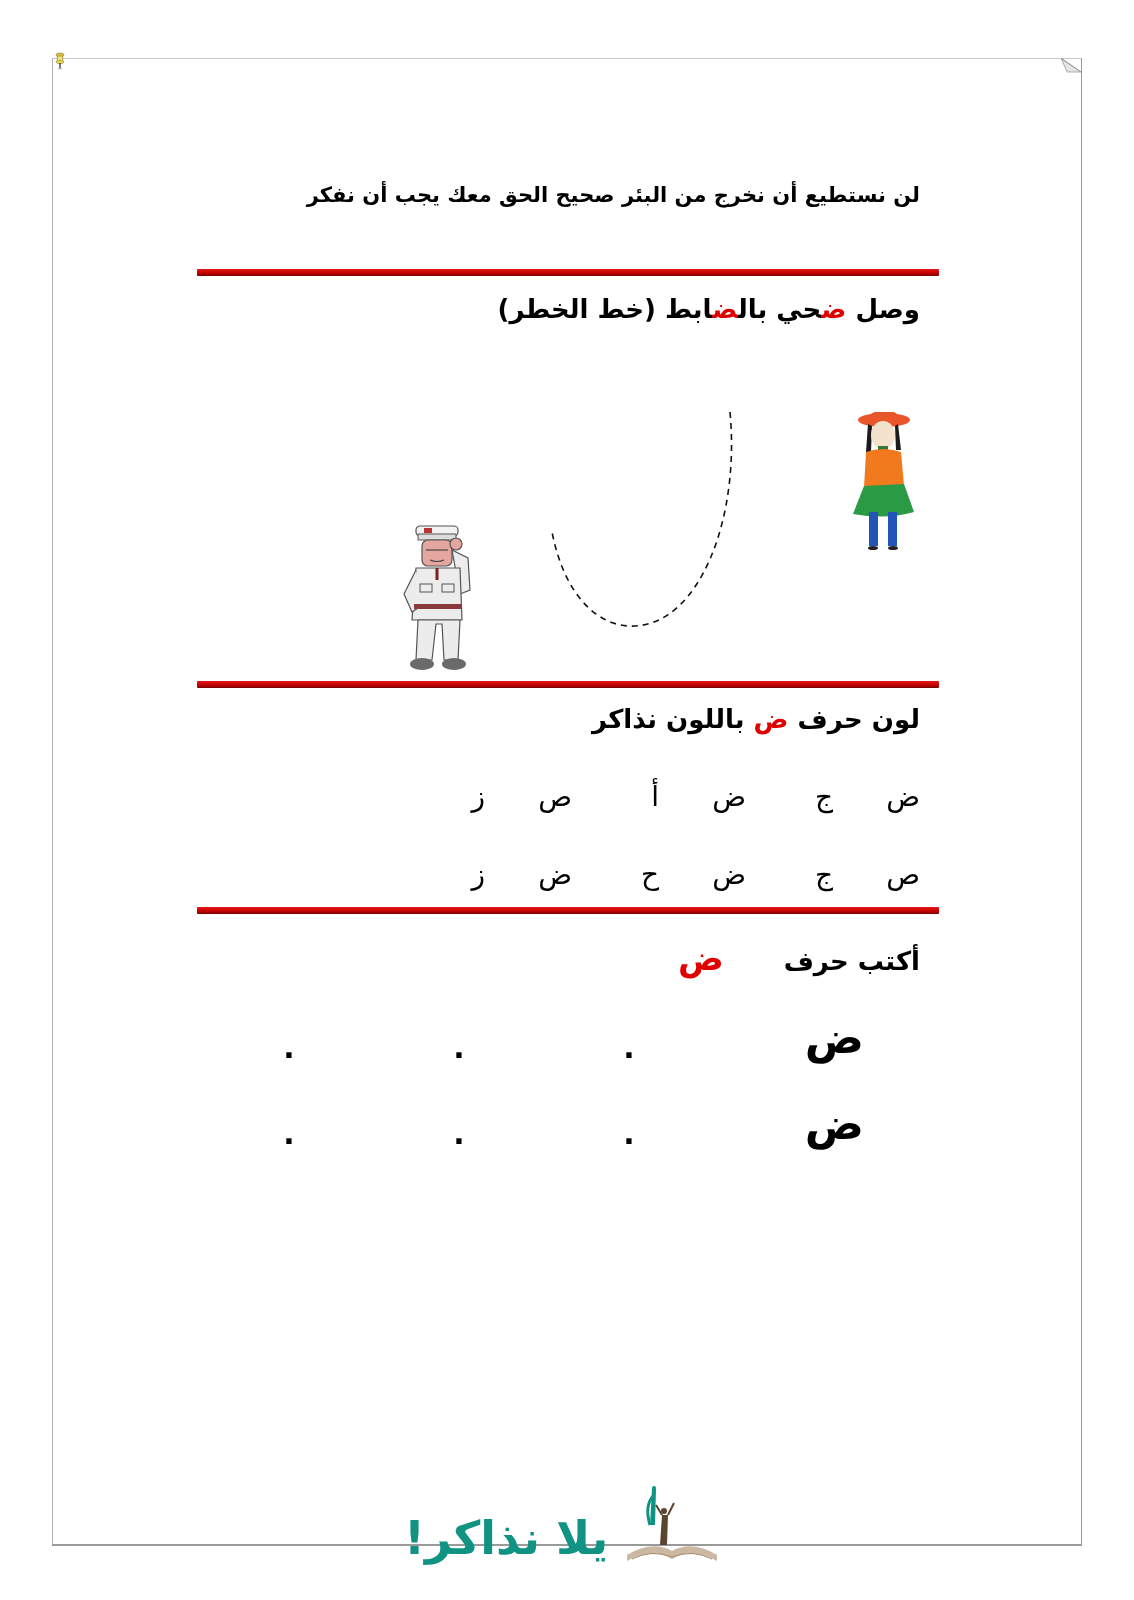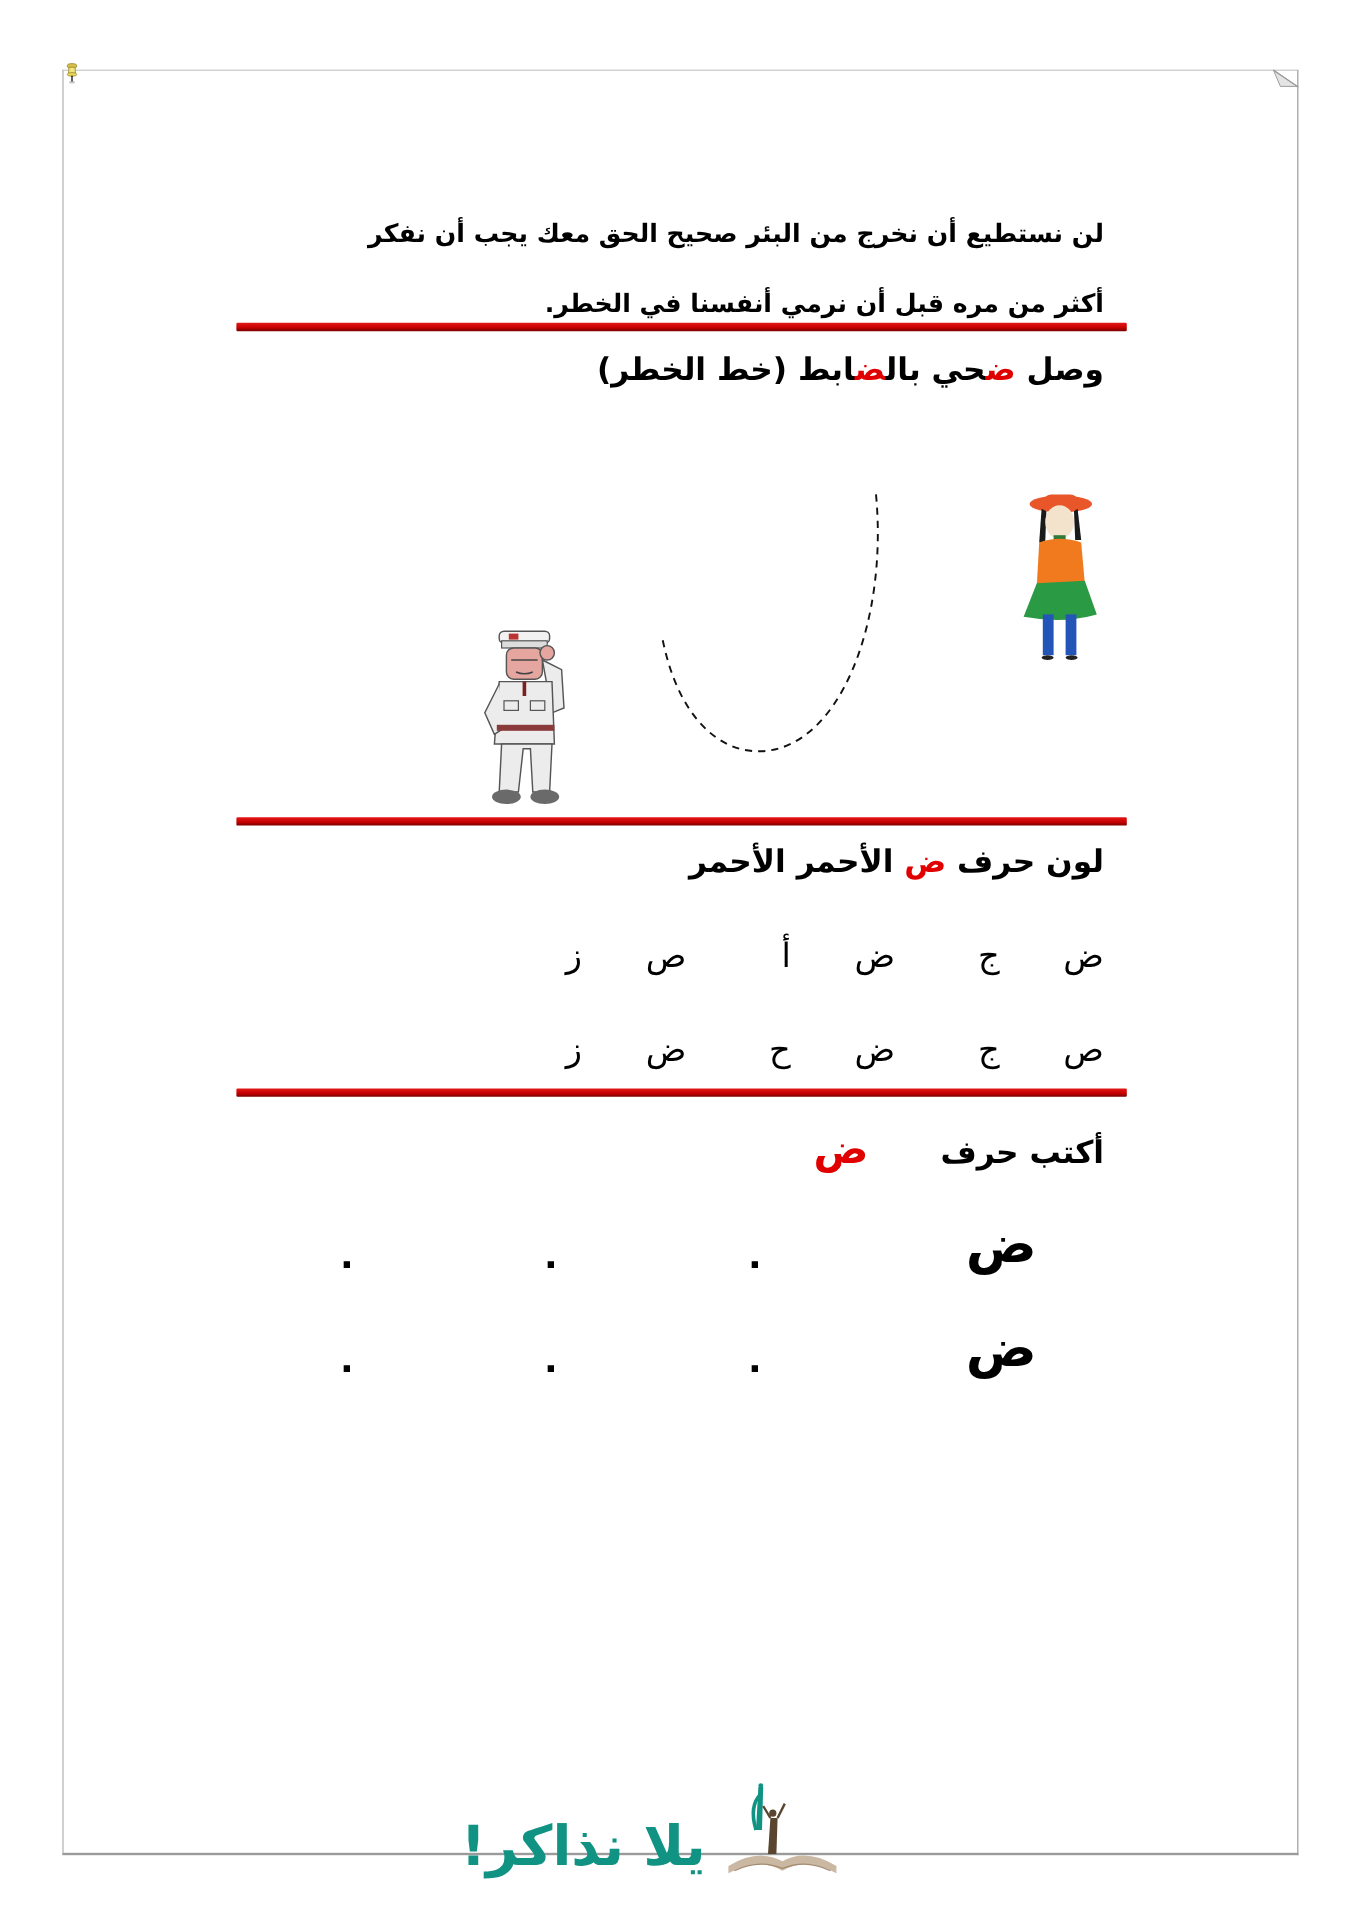--- a/index.html
+++ b/index.html
@@ -101,21 +101,21 @@
       text-align: center;
       font-size: 30px;
       font-weight: bold;
       line-height: 30px;
     }
     .illus {
       position: absolute;
     }
     .logo {
       position: absolute;
-      left: 384px;
+      left: 404px;
       top: 1485px;
       display: flex;
       align-items: flex-end;
     }
     .logo-text {
       font-size: 46px;
       font-weight: bold;
       color: #119383;
       direction: rtl;
       letter-spacing: 2px;
@@ -135,21 +135,20 @@
   <ellipse cx="6" cy="16.5" rx="2.5" ry="1" fill="#999" opacity="0.6"></ellipse>
 </svg>
 
 <svg class="curl" viewBox="0 0 22 16">
   <path d="M0 0 L20 14 L6 14 Z" fill="#e4e4e4" stroke="#9a9a9a" stroke-width="0.8"></path>
   <path d="M0 0.5 L21 14.5" stroke="#9a9a9a" stroke-width="1"></path>
 </svg>
 
 <div class="rtl para">
   <div>لن نستطيع أن نخرج من البئر صحيح الحق معك يجب أن نفكر</div>
-  <div>أكثر من مره قبل أن نرمي أنفسنا في الخطر.</div>
 </div>
 
 <div class="rule" style="top:269px;"></div>
 
 <div class="rtl heading" style="top:294px;">
   <span>وصل </span><span class="red">ض</span><span>حي بال</span><span class="red">ض</span><span>ابط (خط الخطر)</span>
 </div>
 
 <svg class="illus" style="left:848px; top:408px;" width="70" height="145" viewBox="0 0 70 145">
   <ellipse cx="36" cy="12" rx="26" ry="7" fill="#e8562a"></ellipse>
@@ -186,21 +185,21 @@
   <rect x="18" y="84" width="48" height="5" fill="#8a3a3a"></rect>
   <path d="M22 100 L20 140 L36 140 L40 104 L46 104 L48 140 L62 140 L64 100 Z" fill="#ececec" stroke="#555" stroke-width="1.2"></path>
   <ellipse cx="26" cy="144" rx="12" ry="6" fill="#6a6a6a"></ellipse>
   <ellipse cx="58" cy="144" rx="12" ry="6" fill="#6a6a6a"></ellipse>
   <path d="M41 48 L41 60" stroke="#7a2020" stroke-width="3"></path>
 </svg>
 
 <div class="rule" style="top:681px;"></div>
 
 <div class="rtl heading" style="top:704px;">
-  <span>لون حرف </span><span class="red">ض</span><span> الأحمر الأحمر</span>
+  <span>لون حرف </span><span class="red">ض</span><span> باللون نذاكر</span>
 </div>
 
 <div class="letters-row" style="top:780px;">
   <span>ض</span>
   <span>ج</span>
   <span>ض</span>
   <span>أ</span>
   <span>ص</span>
   <span>ز</span>
 </div>

